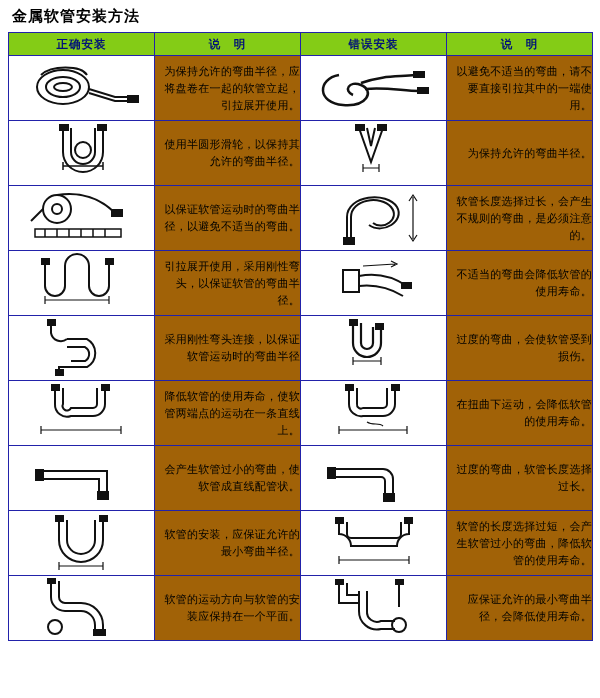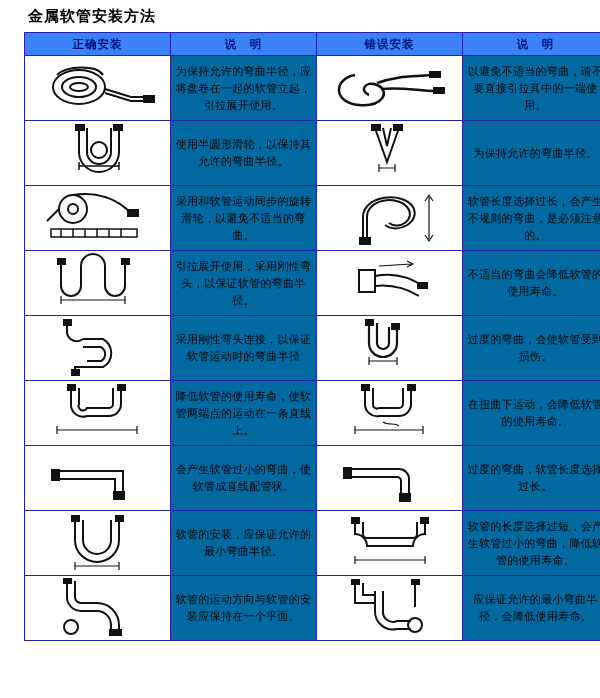--- a/index.html
+++ b/index.html
@@ -11,21 +11,21 @@
     width: 600px;
     height: 698px;
     font-family: "DejaVu Sans", "Liberation Sans", sans-serif;
     overflow: hidden;
   }
   .page {
     width: 600px;
     height: 698px;
     position: relative;
     box-sizing: border-box;
-    padding: 4px 8px 0 24px;
+    padding: 4px 8px 0 8px;
   }
   .page-title {
     font-size: 15px;
     font-weight: bold;
     color: #000;
     letter-spacing: 1px;
     margin: 2px 0 6px 4px;
     line-height: 20px;
   }
   table.matrix {
@@ -33,42 +33,42 @@
     width: 584px;
     table-layout: fixed;
     border: 1px solid #1a1a8c;
   }
   table.matrix th, table.matrix td {
     border: 1px solid #2222aa;
     padding: 0;
     vertical-align: middle;
   }
   thead th {
-    background: #3b82f6;
+    background: #84cc16;
     color: #00117a;
     font-size: 11.5px;
     font-weight: bold;
     height: 22px;
     text-align: center;
     letter-spacing: 1px;
   }
   col.fig { width: 146px; }
   col.desc { width: 146px; }
   td.fig {
     background: #ffffff;
     text-align: center;
     height: 64px;
   }
   td.desc {
-    background: #0369a1;
+    background: #a16207;
     color: #000000;
     font-size: 11px;
     line-height: 17px;
     padding: 4px 7px;
-    text-align: center;
+    text-align: right;
     letter-spacing: 0.3px;
   }
   .fig-box {
     width: 142px;
     height: 62px;
     display: block;
     margin: 0 auto;
   }
   svg { display: block; margin: 0 auto; }
   .sr {
@@ -175,21 +175,21 @@
               <path d="M46 8 C70 4 90 12 104 26"></path>
               <path d="M32 22 L20 34"></path>
             </g>
             <rect x="100" y="22" width="12" height="8" fill="#111"></rect>
             <g stroke="#111" stroke-width="1.5" fill="none">
               <path d="M24 42 L110 42 L110 50 L24 50 Z"></path>
               <path d="M34 42 L34 50 M46 42 L46 50 M58 42 L58 50 M70 42 L70 50 M82 42 L82 50 M94 42 L94 50"></path>
             </g>
           </svg>
         </td>
-        <td class="desc">采用和软管运动同步的旋转滑轮，以避免不适当的弯曲。</td>
+        <td class="desc">以保证软管运动时的弯曲半径，以避免不适当的弯曲。</td>
         <td class="fig">
           <span class="sr">excess-length-irregular-bend</span>
           <svg class="fig-box" viewBox="0 0 142 62">
             <g fill="none" stroke="#111" stroke-width="2">
               <path d="M48 52 L48 30 C48 12 78 8 88 20 C98 32 80 44 70 36"></path>
               <path d="M44 52 L44 30 C44 8 84 4 94 20 C102 34 80 48 66 38"></path>
             </g>
             <rect x="40" y="50" width="12" height="8" fill="#111"></rect>
             <path d="M110 10 L110 52 M106 14 L110 8 L114 14 M106 48 L110 54 L114 48" stroke="#111" stroke-width="1.2" fill="none"></path>
           </svg>

